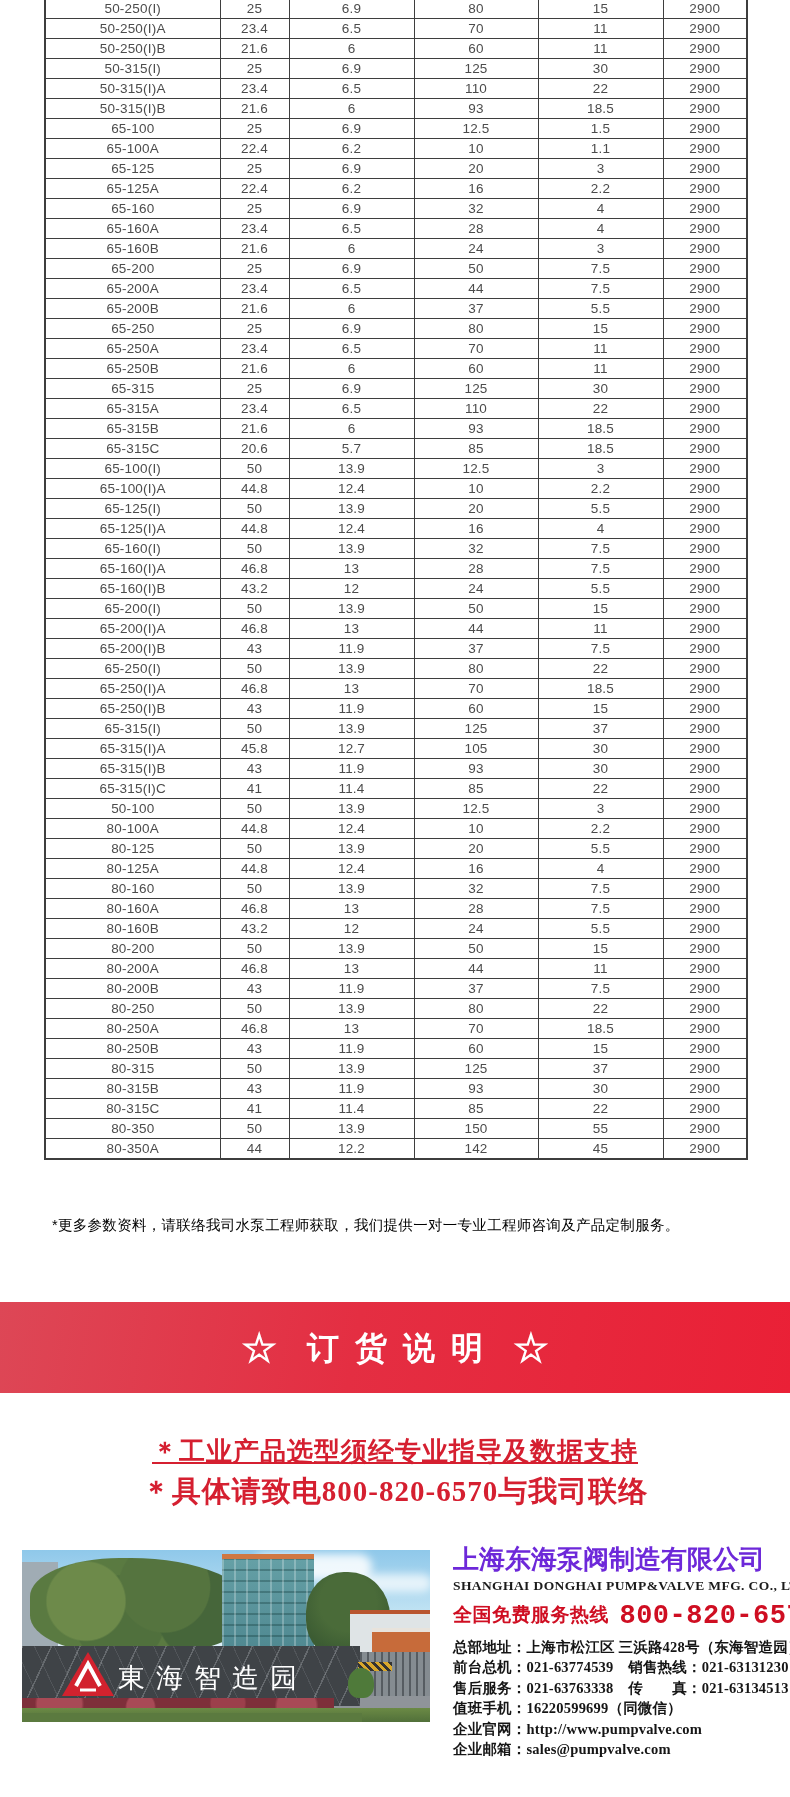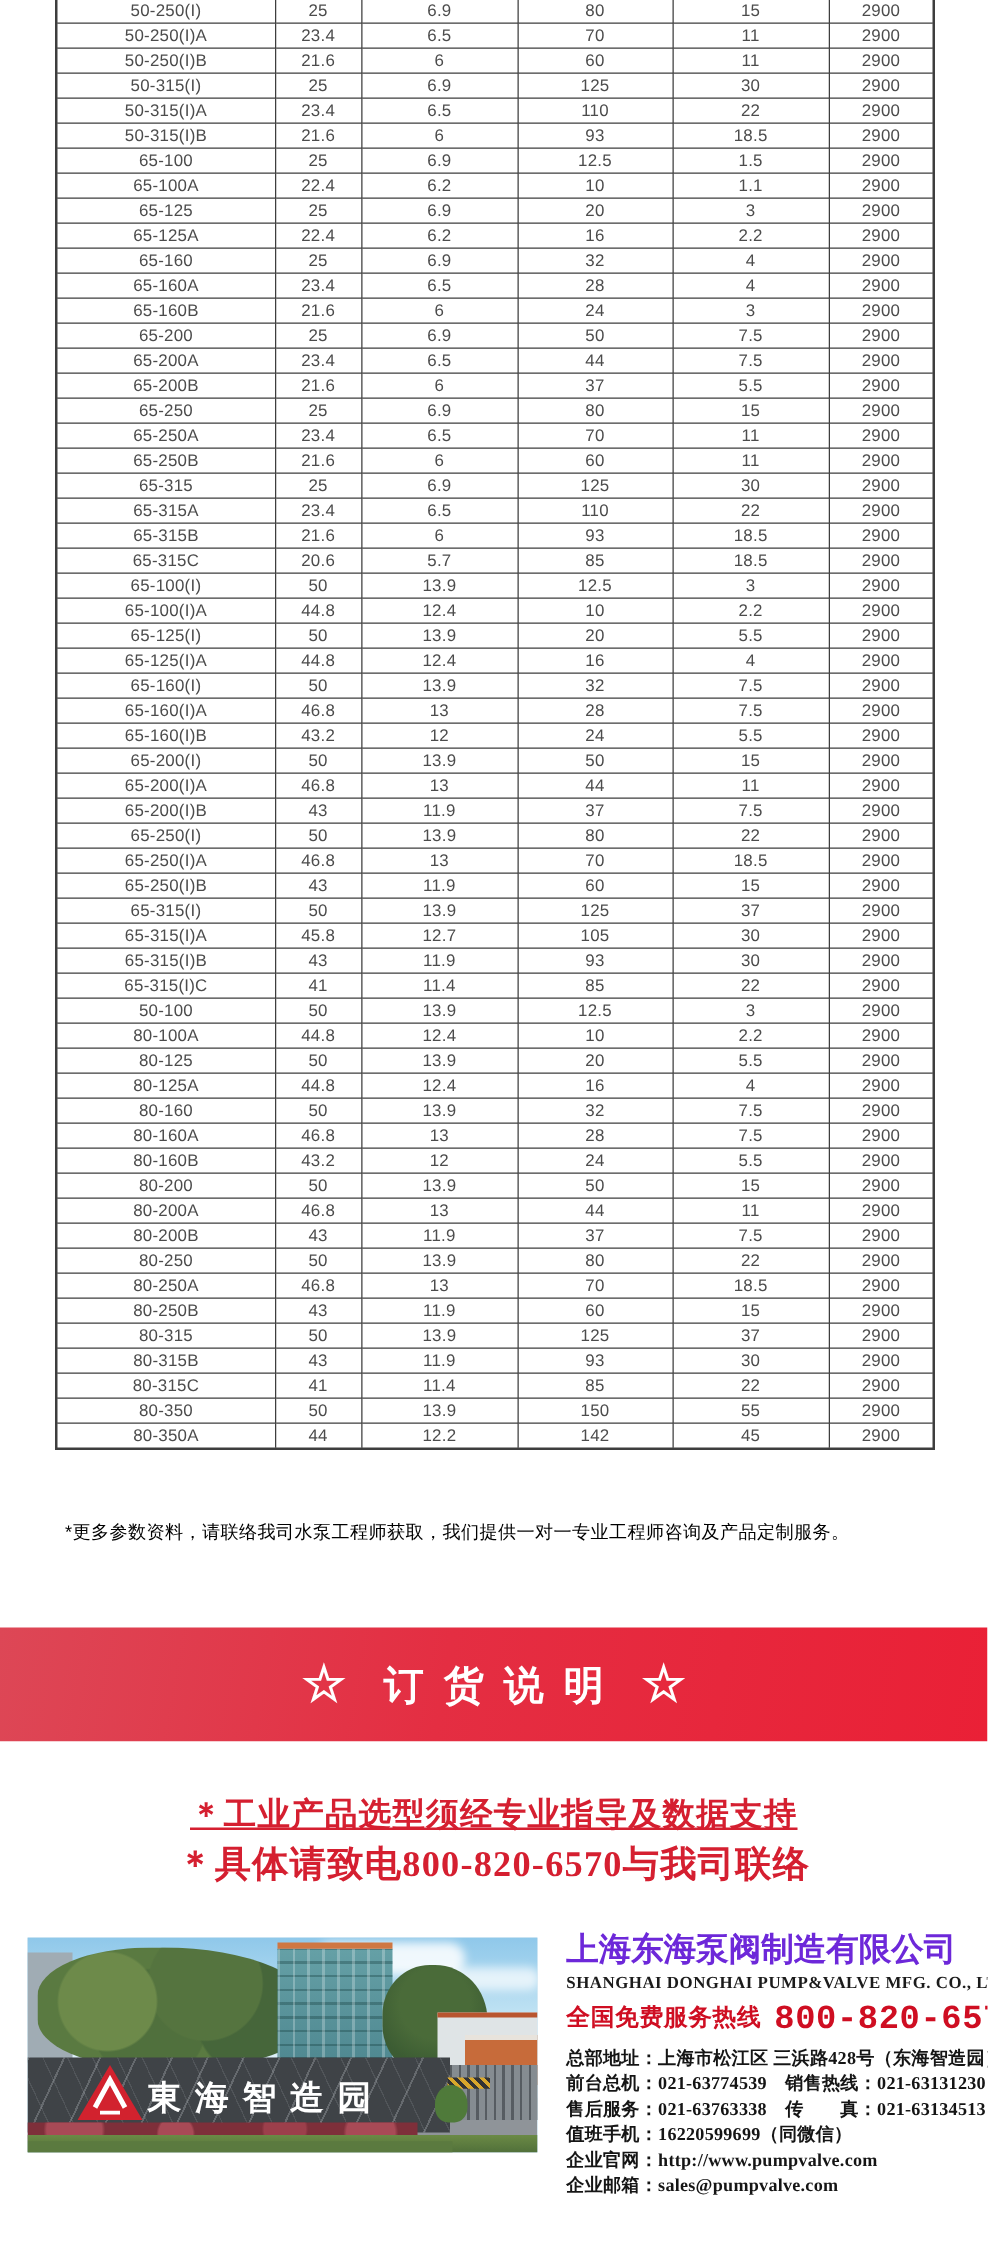--- a/index.html
+++ b/index.html
@@ -101,21 +101,21 @@
       radial-gradient(circle at 66% 35%,#9c3f4b 0 8%,transparent 9%),
       radial-gradient(circle at 88% 55%,#a84a56 0 7%,transparent 8%),
       #7e2f3a;}
   .curb{left:0;top:161px;width:320px;height:3px;background:#d8d8d2;}
   .lawn{left:0;top:158px;width:408px;height:14px;
     background:linear-gradient(180deg,#6b8a45,#51703a);}
   .lawn-big{left:0;top:163px;width:340px;height:9px;background:#5b7a3f;}
   .logo-tri{left:40px;top:102px;width:52px;height:44px;}
   .sign-text{
     left:96px;top:110px;width:240px;height:34px;
-    color:#ffffff;font-size:27px;font-weight:bold;letter-spacing:11px;
+    color:#ffffff;font-size:27px;font-weight:normal;letter-spacing:11px;
     white-space:nowrap;position:absolute;
   }
   
   .info{position:absolute;left:453px;top:1545px;width:322px;}
   .name-cn{
     font-size:26px;font-weight:bold;color:#6d28d9;letter-spacing:0px;
     white-space:nowrap;line-height:1.15;
   }
   .name-en{
     font-family:"Liberation Serif",serif;font-weight:bold;color:#1b1b1b;

